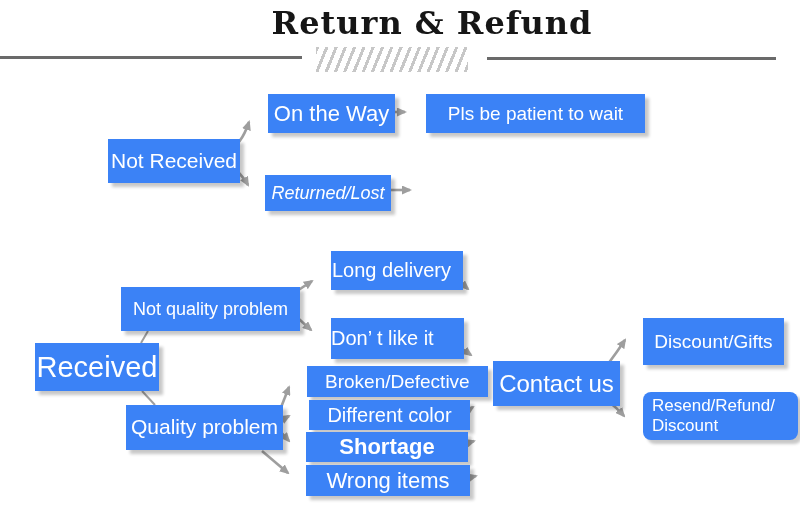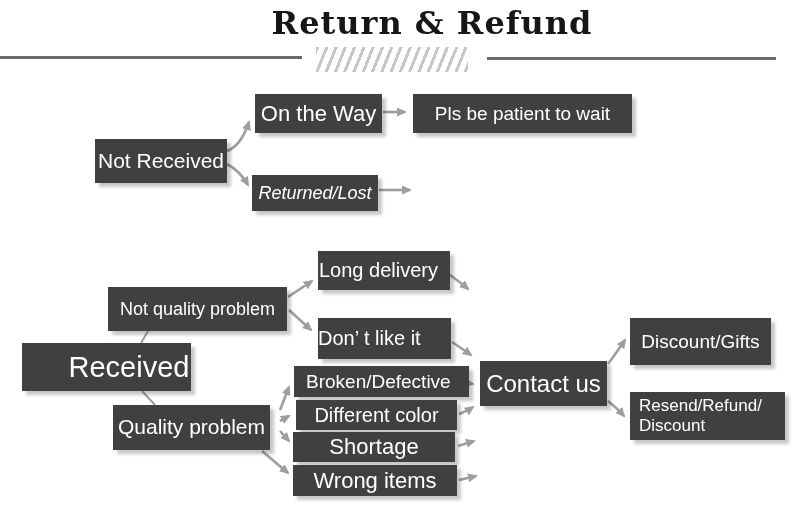--- a/index.html
+++ b/index.html
@@ -14,46 +14,47 @@
   }
   .rule{position:absolute;height:3px;background:#6a6a6a;top:56px;}
   .rule.left{left:0;width:302px;}
   .rule.right{left:487px;width:289px;top:57px;}
   .hatch{
     position:absolute;left:316px;top:47px;width:152px;height:25px;
     background:repeating-linear-gradient(112deg,#c7c7c7 0 3px,transparent 3px 8.6px);
   }
   svg.connectors{position:absolute;left:0;top:0;width:800px;height:513px;}
   .node{
-    position:absolute;background:#404040;color:#ffffff;
+    position:absolute;background:#3b82f6;color:#ffffff;
     display:flex;align-items:center;justify-content:center;
     white-space:nowrap;box-shadow:4px 4px 3px rgba(0,0,0,0.22);
     line-height:1.05;
+    margin-left:13px;
   }
   .node.al{justify-content:flex-start;}
   
   .n-not-received   {left:95px; top:139px;width:132px;height:44px;font-size:21px;}
   .n-on-the-way     {left:255px;top:94px; width:127px;height:39px;font-size:22px;}
   .n-pls-wait       {left:413px;top:94px; width:219px;height:39px;font-size:19px;}
   .n-returned-lost  {left:252px;top:175px;width:126px;height:36px;font-size:18px;font-style:italic;}
   .n-resend-refund  {left:417px;top:171px;width:220px;height:41px;font-size:25px;letter-spacing:1px;}
-  .n-received       {left:22px; top:343px;width:124px;height:48px;font-size:29px;padding-left:45px;}
+  .n-received       {left:22px; top:343px;width:124px;height:48px;font-size:29px;}
   .n-not-quality    {left:108px;top:287px;width:179px;height:44px;font-size:18px;}
   .n-quality        {left:113px;top:405px;width:157px;height:45px;font-size:21px;}
   .n-long-delivery  {left:318px;top:251px;width:131px;height:39px;font-size:20px;padding-left:1px;}
   .n-dont-like      {left:318px;top:318px;width:133px;height:41px;font-size:20px;padding-left:0;}
-  .n-broken         {left:294px;top:366px;width:163px;height:31px;font-size:19px;padding-left:12px;}
+  .n-broken         {left:294px;top:366px;width:163px;height:31px;font-size:19px;padding-left:18px;}
   .n-diff-color     {left:296px;top:400px;width:161px;height:30px;font-size:20px;align-items:center;}
-  .n-shortage       {left:293px;top:432px;width:162px;height:30px;font-size:22px;}
+  .n-shortage       {left:293px;top:432px;width:162px;height:30px;font-size:22px;font-weight:bold;}
   .n-wrong-items    {left:293px;top:465px;width:164px;height:31px;font-size:22px;}
   .n-contact-us     {left:480px;top:361px;width:127px;height:45px;font-size:24px;}
   .n-discount-gifts {left:630px;top:318px;width:141px;height:47px;font-size:19px;}
   .n-rrd            {left:630px;top:392px;width:146px;height:48px;font-size:17px;
                      flex-direction:column;align-items:flex-start;justify-content:center;
-                     padding-left:9px;line-height:1.15;}
+                     padding-left:9px;line-height:1.15;border-radius:8px;}
 </style>
 </head>
 <body>
 
 <div class="stage">
 
   <div class="title">Return &amp; Refund</div>
   <div class="rule left"></div>
   <div class="hatch"></div>
   <div class="rule right"></div>

